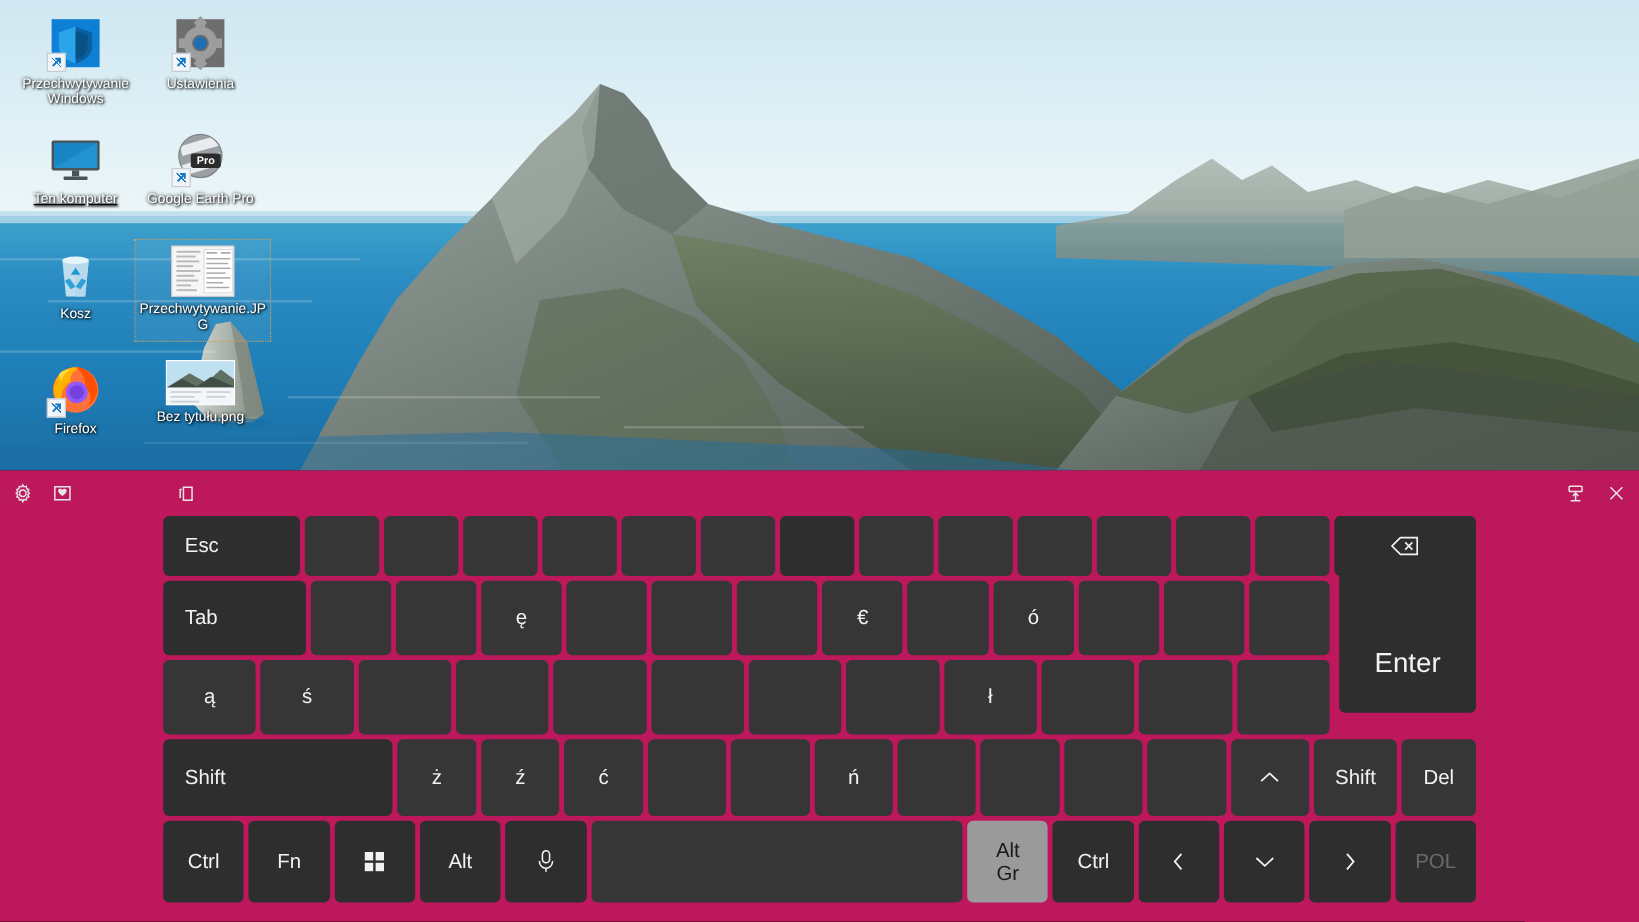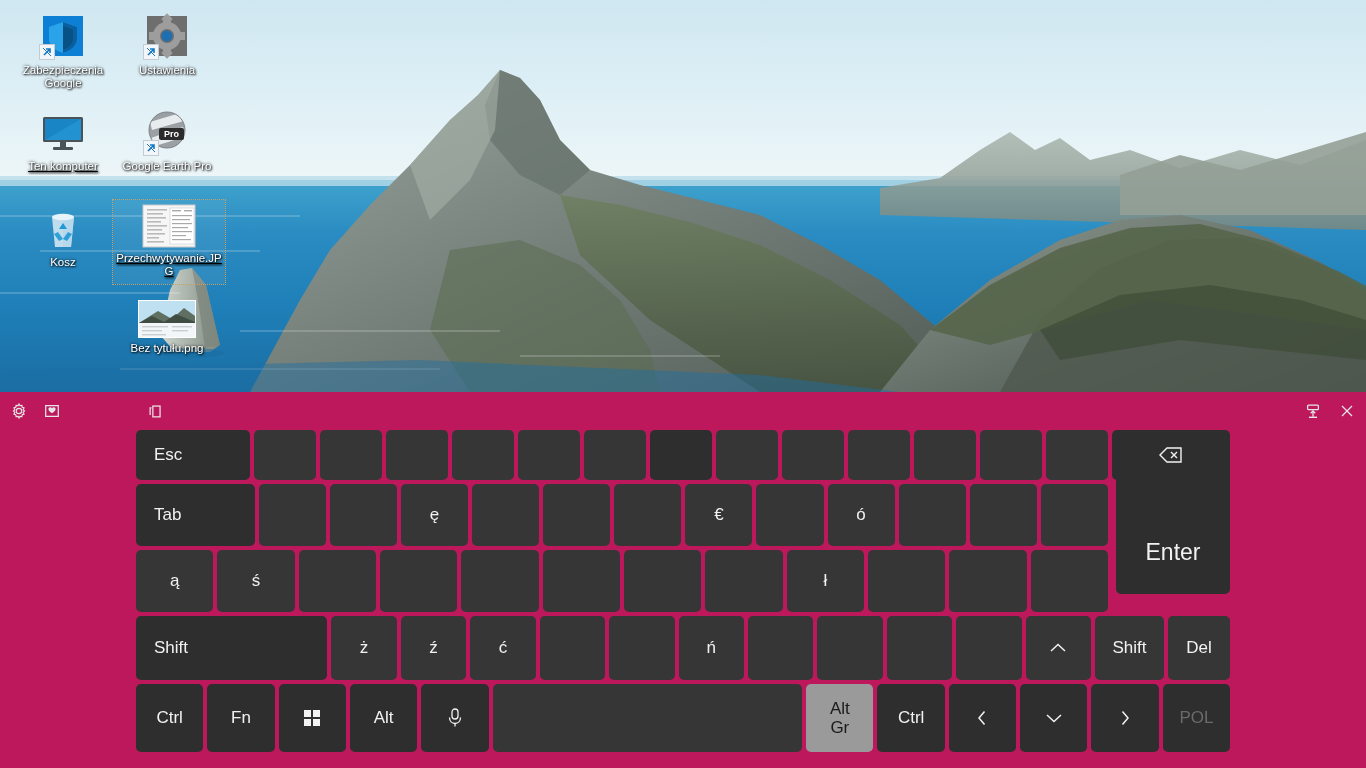--- a/index.html
+++ b/index.html
@@ -179,21 +179,21 @@
           <path d="M24 10 L38 15 L38 27 C38 34 31 39 24 41 C17 39 10 34 10 27 L10 15 Z" fill="#2aa3e8"></path>
           <path d="M24 10 L38 15 L38 27 C38 34 31 39 24 41 Z" fill="#0a5fa0"></path>
           <path d="M24 14 L34 17.5 L34 27 C34 32 29 36 24 37.5 Z" fill="#08456f" opacity="0.55"></path>
         </svg>
         <span class="shortcut-arrow">
           <svg width="12" height="12" viewBox="0 0 12 12">
               <path d="M3 9 L9 3 M5 3 H9 V7" stroke="#1678c2" stroke-width="1.6" fill="none"></path>
             </svg>
         </span>
       </div>
-      <div class="icon-label">Zabezpieczenia Google</div>
+      <div class="icon-label">Przechwytywanie Windows</div>
     </div>
 
     <div class="icon-cell" style="left:112px; top:8px;">
       <div class="icon-art">
         <svg width="48" height="48" viewBox="0 0 48 48">
           <rect x="4" y="4" width="40" height="40" fill="#6e6e6e"></rect>
           <g transform="translate(24,24)">
             <g fill="#9d9d9d">
               <circle r="14"></circle>
               <rect x="-4" y="-18" width="8" height="8"></rect>
@@ -256,21 +256,21 @@
           <g fill="#1f9ad6">
             <path d="M24 19 L28 25 L20 25 Z"></path>
             <path d="M19 28 L24 35 L20 37 L15 30 Z" opacity="0.9"></path>
             <path d="M29 28 L24 35 L28 37 L33 30 Z" opacity="0.9"></path>
           </g>
         </svg>
       </div>
       <div class="icon-label">Kosz</div>
     </div>
 
-    <div class="icon-cell selected" style="left:113px; top:200px; width:112px; height:84px;text-decoration:underline;">
+    <div class="icon-cell selected" style="left:113px; top:200px; width:112px; height:84px;">
       <div class="icon-art" style="width:56px;height:44px;">
         <svg width="56" height="44" viewBox="0 0 56 44">
           <rect x="2" y="1" width="52" height="42" fill="#f6f6f6" stroke="#c9c9c9" stroke-width="1"></rect>
           <g fill="#b9b9b9">
             <rect x="6" y="5" width="20" height="1.6"></rect>
             <rect x="6" y="9" width="16" height="1.6"></rect>
             <rect x="6" y="13" width="19" height="1.6"></rect>
             <rect x="6" y="17" width="14" height="1.6"></rect>
             <rect x="6" y="21" width="20" height="1.6"></rect>
             <rect x="6" y="25" width="15" height="1.6"></rect>
@@ -288,20 +288,38 @@
             <rect x="31" y="23" width="16" height="1.2"></rect>
             <rect x="31" y="27" width="20" height="1.2"></rect>
             <rect x="31" y="31" width="14" height="1.2"></rect>
             <rect x="31" y="35" width="19" height="1.2"></rect>
           </g>
         </svg>
       </div>
       <div class="icon-label">Przechwytywanie.JPG</div>
     </div>
 
+    <div class="icon-cell" style="left:8px; top:296px;">
+      <div class="icon-art">
+        <svg width="48" height="48" viewBox="0 0 48 48">
+          <circle cx="24" cy="25" r="19" fill="#ff7139"></circle>
+          <path d="M24 6 C14 6 6 14 6 25 C6 31 9 36 14 39 C10 31 13 22 20 18 C19 13 22 8 28 7 C26.7 6.4 25.4 6 24 6 Z" fill="#ffb300"></path>
+          <path d="M42 25 C42 15 34 6 24 6 C30 10 33 17 32 23 C36 26 38 32 35 38 C39 35 42 30 42 25 Z" fill="#ff4f00"></path>
+          <circle cx="25" cy="27" r="9" fill="#9059ff"></circle>
+          <circle cx="25" cy="27" r="6" fill="#7542e0"></circle>
+          <path d="M10 12 Q14 7 20 8 Q13 12 12 18 Z" fill="#ffd93b"></path>
+        </svg>
+        <span class="shortcut-arrow">
+          <svg width="12" height="12" viewBox="0 0 12 12">
+              <path d="M3 9 L9 3 M5 3 H9 V7" stroke="#1678c2" stroke-width="1.6" fill="none"></path>
+            </svg>
+        </span>
+      </div>
+      <div class="icon-label">Firefox</div>
+    </div>
 
     <div class="icon-cell" style="left:112px; top:296px;">
       <div class="icon-art" style="width:58px;height:38px;">
         <svg width="58" height="38" viewBox="0 0 58 38">
           <rect x="0" y="0" width="58" height="38" fill="#ffffff"></rect>
           <rect x="1" y="1" width="56" height="22" fill="#bfe0f0"></rect>
           <path d="M1 23 L20 11 L34 19 L46 8 L57 16 L57 23 Z" fill="#5f6f62"></path>
           <path d="M1 23 L14 16 L26 22 L38 14 L57 22 L57 23 Z" fill="#3f4d42"></path>
           <rect x="1" y="23" width="56" height="14" fill="#f2f6f8"></rect>
           <g fill="#c8cfd3">

